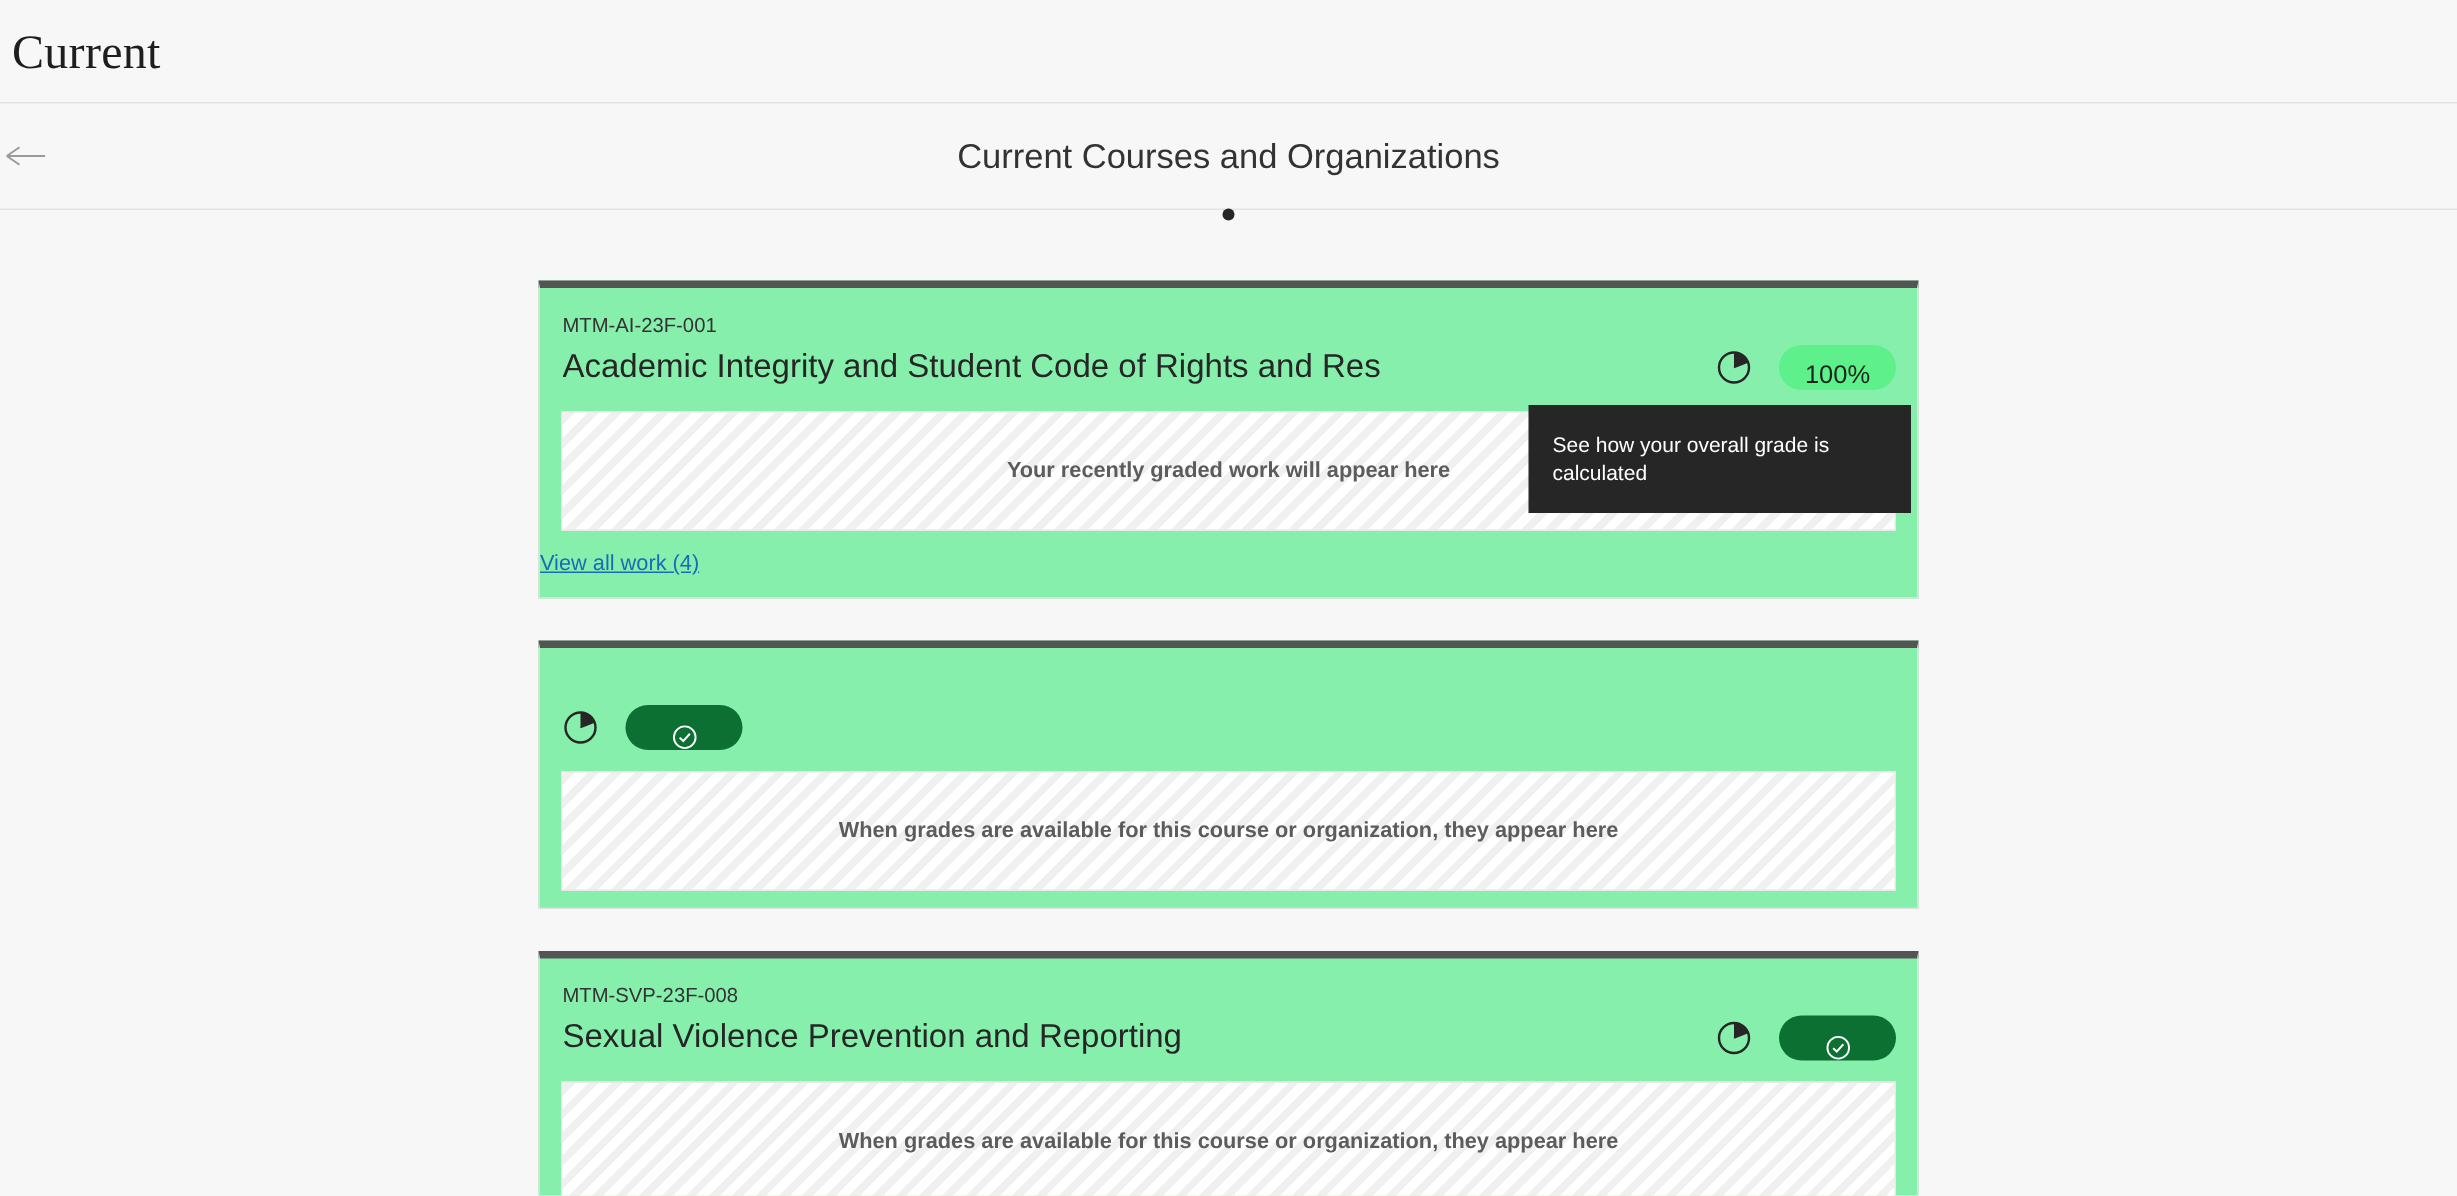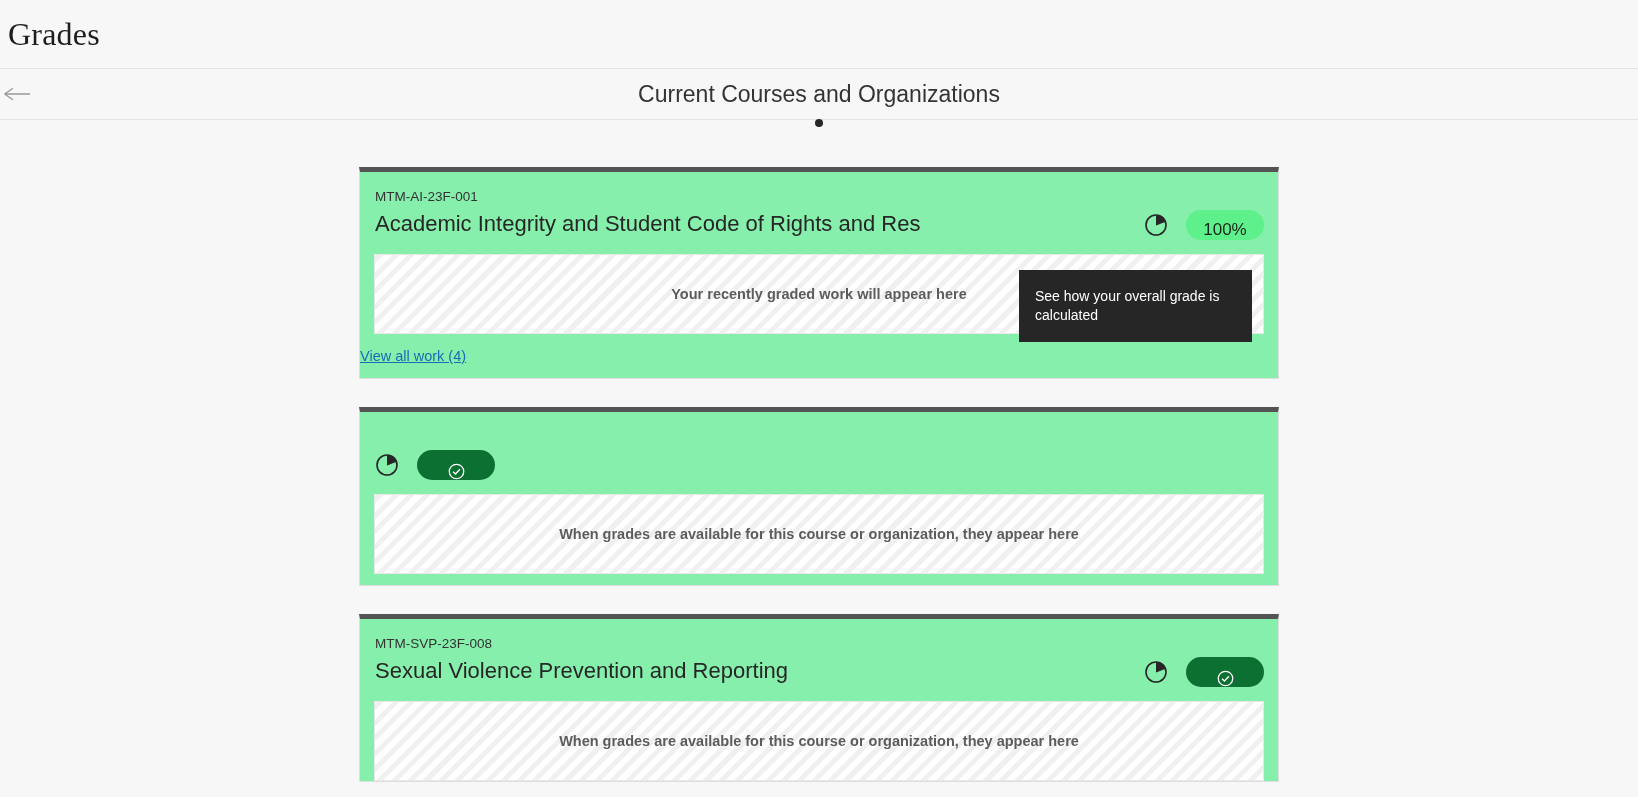--- a/index.html
+++ b/index.html
@@ -29,21 +29,21 @@
     font-family: "Liberation Serif", serif;
     font-size: 32px;
     font-weight: 400;
     color: #1e1e1e;
     letter-spacing: 0.2px;
   }
 
   
   .section-bar {
     position: relative;
-    height: 52px;
+    height: 72px;
     border-top: 1px solid #e4e4e4;
     border-bottom: 1px solid #e4e4e4;
     background: #f7f7f7;
     display: flex;
     align-items: center;
     justify-content: center;
     box-sizing: border-box;
   }
   .back-arrow {
     position: absolute;
@@ -193,35 +193,35 @@
   }
   .card-spacer {
     height: 11px;
   }
 
   
   .tooltip {
     position: absolute;
     left: 1019px;
     top: 270px;
-    width: 233px;
+    width: 255px;
     background: #262626;
     color: #ffffff;
     font-size: 14px;
     line-height: 19px;
     padding: 17px 16px;
     box-sizing: border-box;
     z-index: 20;
   }
 </style>
 </head>
 <body>
 
 <div class="page-header">
-  <div class="page-title">Grades</div>
+  <div class="page-title">Current</div>
 </div>
 
 <div class="section-bar">
   <div class="back-arrow">
     <svg width="26" height="14" viewBox="0 0 26 14" aria-hidden="true">
       <path d="M0.5 7 L9 1.2 M0.5 7 L9 12.8 M0.5 7 L26 7" stroke="#9a9a9a" stroke-width="1.3" fill="none"></path>
     </svg>
   </div>
   <div class="section-title">Current Courses and Organizations</div>
   <div class="carousel-dots">

